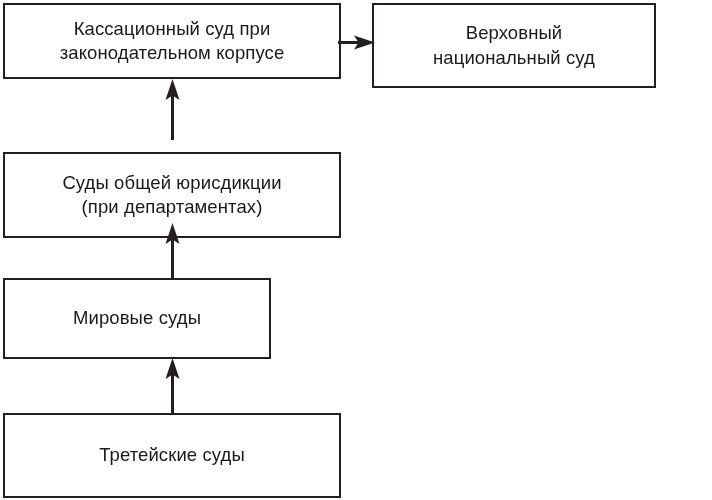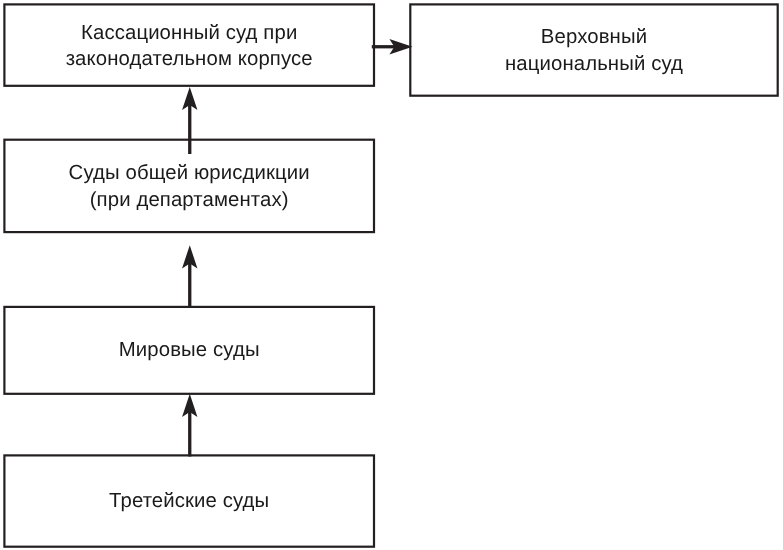--- a/index.html
+++ b/index.html
@@ -29,23 +29,23 @@
   .node-label {
     font-size: 18.5px;
     line-height: 1.32;
     color: #1a1a1a;
     letter-spacing: 0.1px;
     white-space: pre-line;
     padding: 0 8px;
   }
   
   #node-cassation   { left: 3px;   top: 3px;   width: 338px; height: 76px; }
-  #node-supreme     { left: 372px; top: 3px;   width: 336px; height: 85px; }
-  #node-general     { left: 3px;   top: 126px; width: 338px; height: 86px; }
-  #node-magistrate  { left: 3px;   top: 278px; width: 338px; height: 81px; align-items: center; }
+  #node-supreme     { left: 372px; top: 3px;   width: 284px; height: 85px; }
+  #node-general     { left: 3px;   top: 152px; width: 338px; height: 86px; }
+  #node-magistrate  { left: 3px;   top: 278px; width: 268px; height: 81px; align-items: center; }
   #node-arbitration { left: 3px;   top: 413px; width: 338px; height: 85px; text-align: right; }
 
   
   .connector {
     position: absolute;
     pointer-events: none;
   }
   .connector svg {
     display: block;
     overflow: visible;

